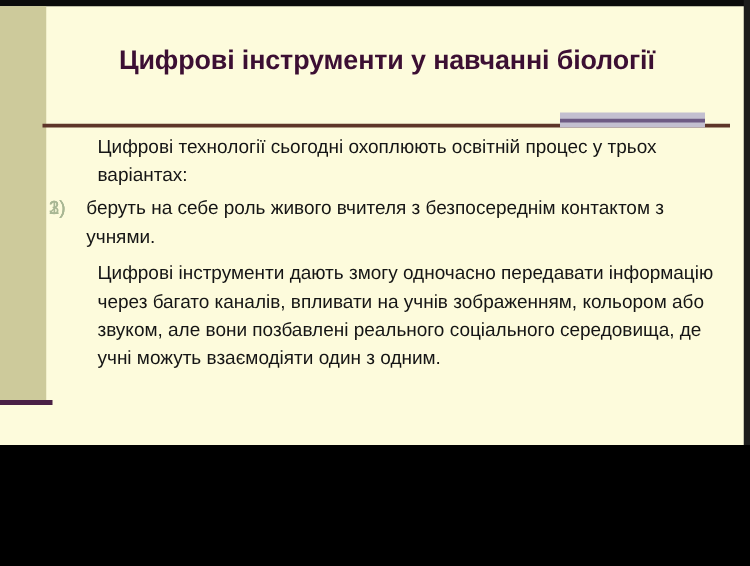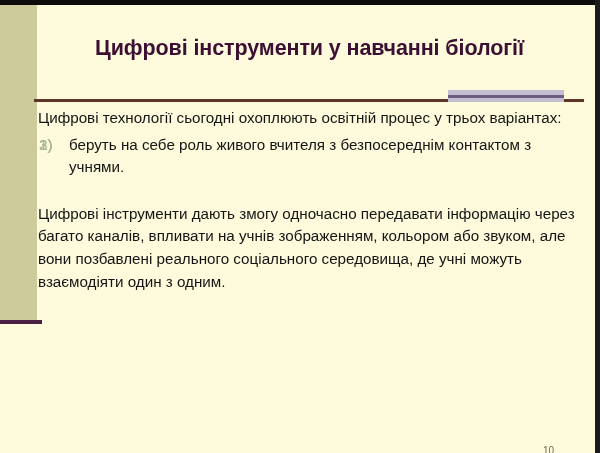--- a/index.html
+++ b/index.html
@@ -7,21 +7,21 @@
     padding: 0;
     background: #000000;
   }
   body {
     font-family: "Liberation Sans", sans-serif;
   }
 
   #slide {
     position: relative;
     width: 600px;
-    height: 453px;
+    height: 356px;
     background: #fdfbdc;
     overflow: hidden;
     box-sizing: border-box;
   }
 
   
   .top-band {
     position: absolute;
     left: 0;
     top: 0;
@@ -108,20 +108,21 @@
     left: 38px;
     top: 107px;
     width: 545px;
     color: #151515;
     font-size: 15.2px;
     line-height: 22.6px;
   }
 
   .para {
     margin: 0;
+    padding-left: 40px;
   }
 
   .intro-para {
     margin-bottom: 4px;
   }
 
   ol.numbered {
     list-style: none;
     margin: 0;
     padding: 0;
@@ -135,21 +136,21 @@
 
   ol.numbered li .marker {
     position: absolute;
     left: 1px;
     top: 0;
     color: #a9b794;
     font-size: 15.2px;
   }
 
   .closing-para {
-    margin-top: 24px;
+    margin-top: 7px;
   }
 
   
   .page-number {
     position: absolute;
     left: 543px;
     top: 413px;
     font-size: 10px;
     color: #6b6b56;
     margin-top: 32px;

